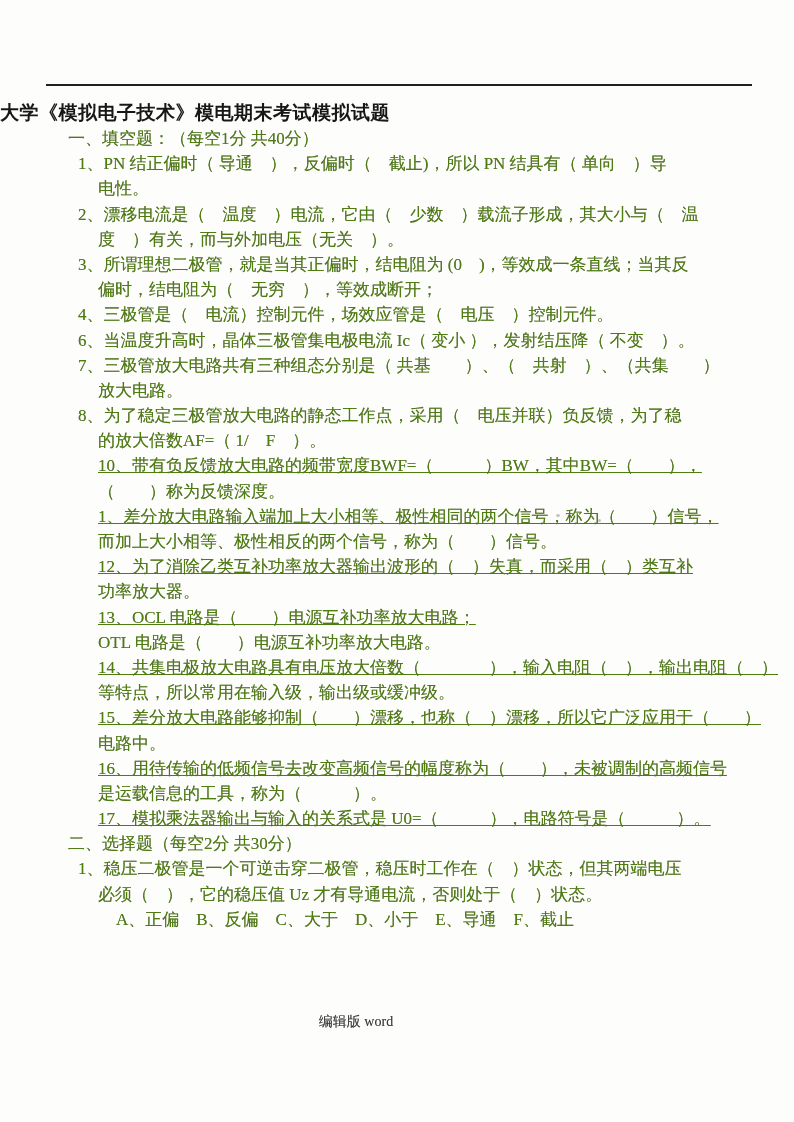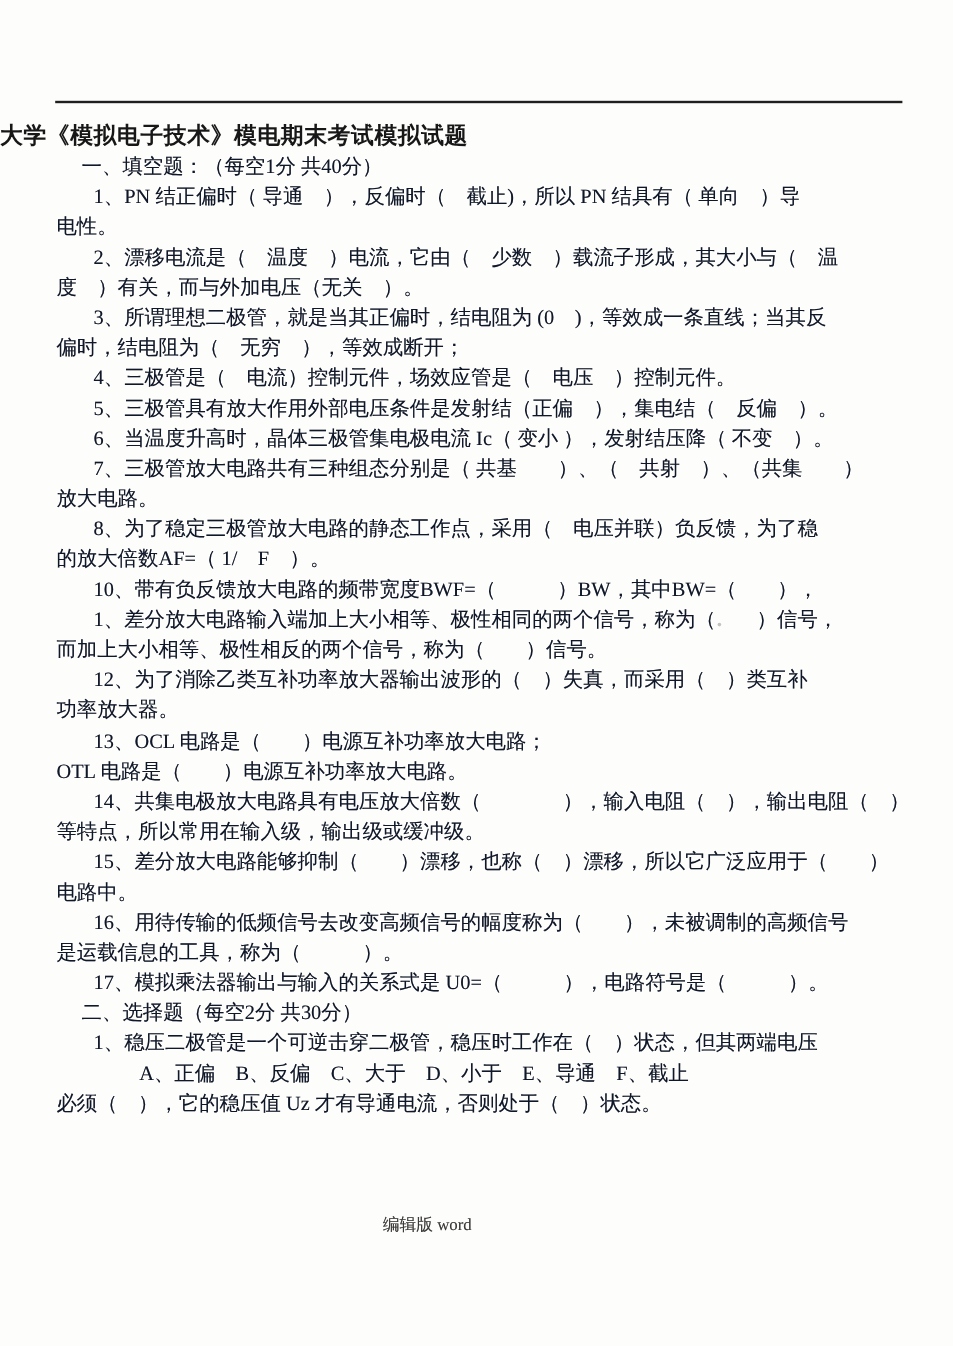--- a/index.html
+++ b/index.html
@@ -35,27 +35,27 @@
     position:absolute;
     left:0;top:126px;
     width:794px;
   }
   .ln{
     height:25.2px;
     line-height:25.2px;
     font-size:17px;
     white-space:pre;
     overflow:hidden;
-    color:#0f172a;
+    color:#4d7c0f;
     text-shadow:0 0 0.4px rgba(40,40,40,0.45);
   }
   .line-section{padding-left:68px;}
   .line-num1{padding-left:78px;}
-  .line-num2{padding-left:78px;}
-  .line-cont{padding-left:47px;}
+  .line-num2{padding-left:98px;text-decoration:underline;}
+  .line-cont{padding-left:98px;}
   .line-opts{padding-left:116px;}
   .page-footer{
     position:absolute;
     left:0;top:1012px;
     width:712px;
     text-align:center;
     font-size:14px;
     line-height:20px;
     color:#3d3b39;
     text-shadow:0 0 0.4px rgba(40,40,40,0.4);
@@ -73,41 +73,41 @@
   <div class="exam-title">大学《模拟电子技术》模电期末考试模拟试题</div>
   <div class="exam-body" id="exam-body">
       <div class="ln line-section">一、填空题：（每空1分 共40分）</div>
       <div class="ln line-num1">1、PN 结正偏时（ 导通　），反偏时（　截止)，所以 PN 结具有（ 单向　）导</div>
       <div class="ln line-cont">电性。</div>
       <div class="ln line-num1">2、漂移电流是（　温度　）电流，它由（　少数　）载流子形成，其大小与（　温</div>
       <div class="ln line-cont">度　）有关，而与外加电压（无关　）。</div>
       <div class="ln line-num1">3、所谓理想二极管，就是当其正偏时，结电阻为 (0　)，等效成一条直线；当其反</div>
       <div class="ln line-cont">偏时，结电阻为（　无穷　），等效成断开；</div>
       <div class="ln line-num1">4、三极管是（　电流）控制元件，场效应管是（　电压　）控制元件。</div>
-      <div class="ln line-num1">5、三极管具有放大作用外部电压条件是发射结（正偏　），集电结（　反偏　）。</div>
       <div class="ln line-num1">6、当温度升高时，晶体三极管集电极电流 Ic（ 变小 ），发射结压降（ 不变　）。</div>
       <div class="ln line-num1">7、三极管放大电路共有三种组态分别是（ 共基　　）、（　共射　）、（共集　　）</div>
       <div class="ln line-cont">放大电路。</div>
       <div class="ln line-num1">8、为了稳定三极管放大电路的静态工作点，采用（　电压并联）负反馈，为了稳</div>
       <div class="ln line-cont">的放大倍数AF=（ 1/　F　）。</div>
       <div class="ln line-num2">10、带有负反馈放大电路的频带宽度BWF=（　　　）BW，其中BW=（　　），</div>
+      <div class="ln line-cont">（　　）称为反馈深度。</div>
       <div class="ln line-num2">1、差分放大电路输入端加上大小相等、极性相同的两个信号，称为（　　）信号，</div>
       <div class="ln line-cont">而加上大小相等、极性相反的两个信号，称为（　　）信号。</div>
       <div class="ln line-num2">12、为了消除乙类互补功率放大器输出波形的（　）失真，而采用（　）类互补</div>
       <div class="ln line-cont">功率放大器。</div>
       <div class="ln line-num2">13、OCL 电路是（　　）电源互补功率放大电路；</div>
       <div class="ln line-cont">OTL 电路是（　　）电源互补功率放大电路。</div>
       <div class="ln line-num2">14、共集电极放大电路具有电压放大倍数（　　　　），输入电阻（　），输出电阻（　）</div>
       <div class="ln line-cont">等特点，所以常用在输入级，输出级或缓冲级。</div>
       <div class="ln line-num2">15、差分放大电路能够抑制（　　）漂移，也称（　）漂移，所以它广泛应用于（　　）</div>
       <div class="ln line-cont">电路中。</div>
       <div class="ln line-num2">16、用待传输的低频信号去改变高频信号的幅度称为（　　），未被调制的高频信号</div>
       <div class="ln line-cont">是运载信息的工具，称为（　　　）。</div>
       <div class="ln line-num2">17、模拟乘法器输出与输入的关系式是 U0=（　　　），电路符号是（　　　）。</div>
       <div class="ln line-section">二、选择题（每空2分 共30分）</div>
       <div class="ln line-num1">1、稳压二极管是一个可逆击穿二极管，稳压时工作在（　）状态，但其两端电压</div>
+      <div class="ln line-cont">必须（　），它的稳压值 Uz 才有导通电流，否则处于（　）状态。</div>
       <div class="ln line-opts">A、正偏　B、反偏　C、大于　D、小于　E、导通　F、截止</div>
-      <div class="ln line-cont">必须（　），它的稳压值 Uz 才有导通电流，否则处于（　）状态。</div>
     </div>
   <div class="speck s1"></div>
   <div class="speck s2"></div>
   <div class="page-footer">编辑版 word</div>
 </div>
 
 </body></html>

